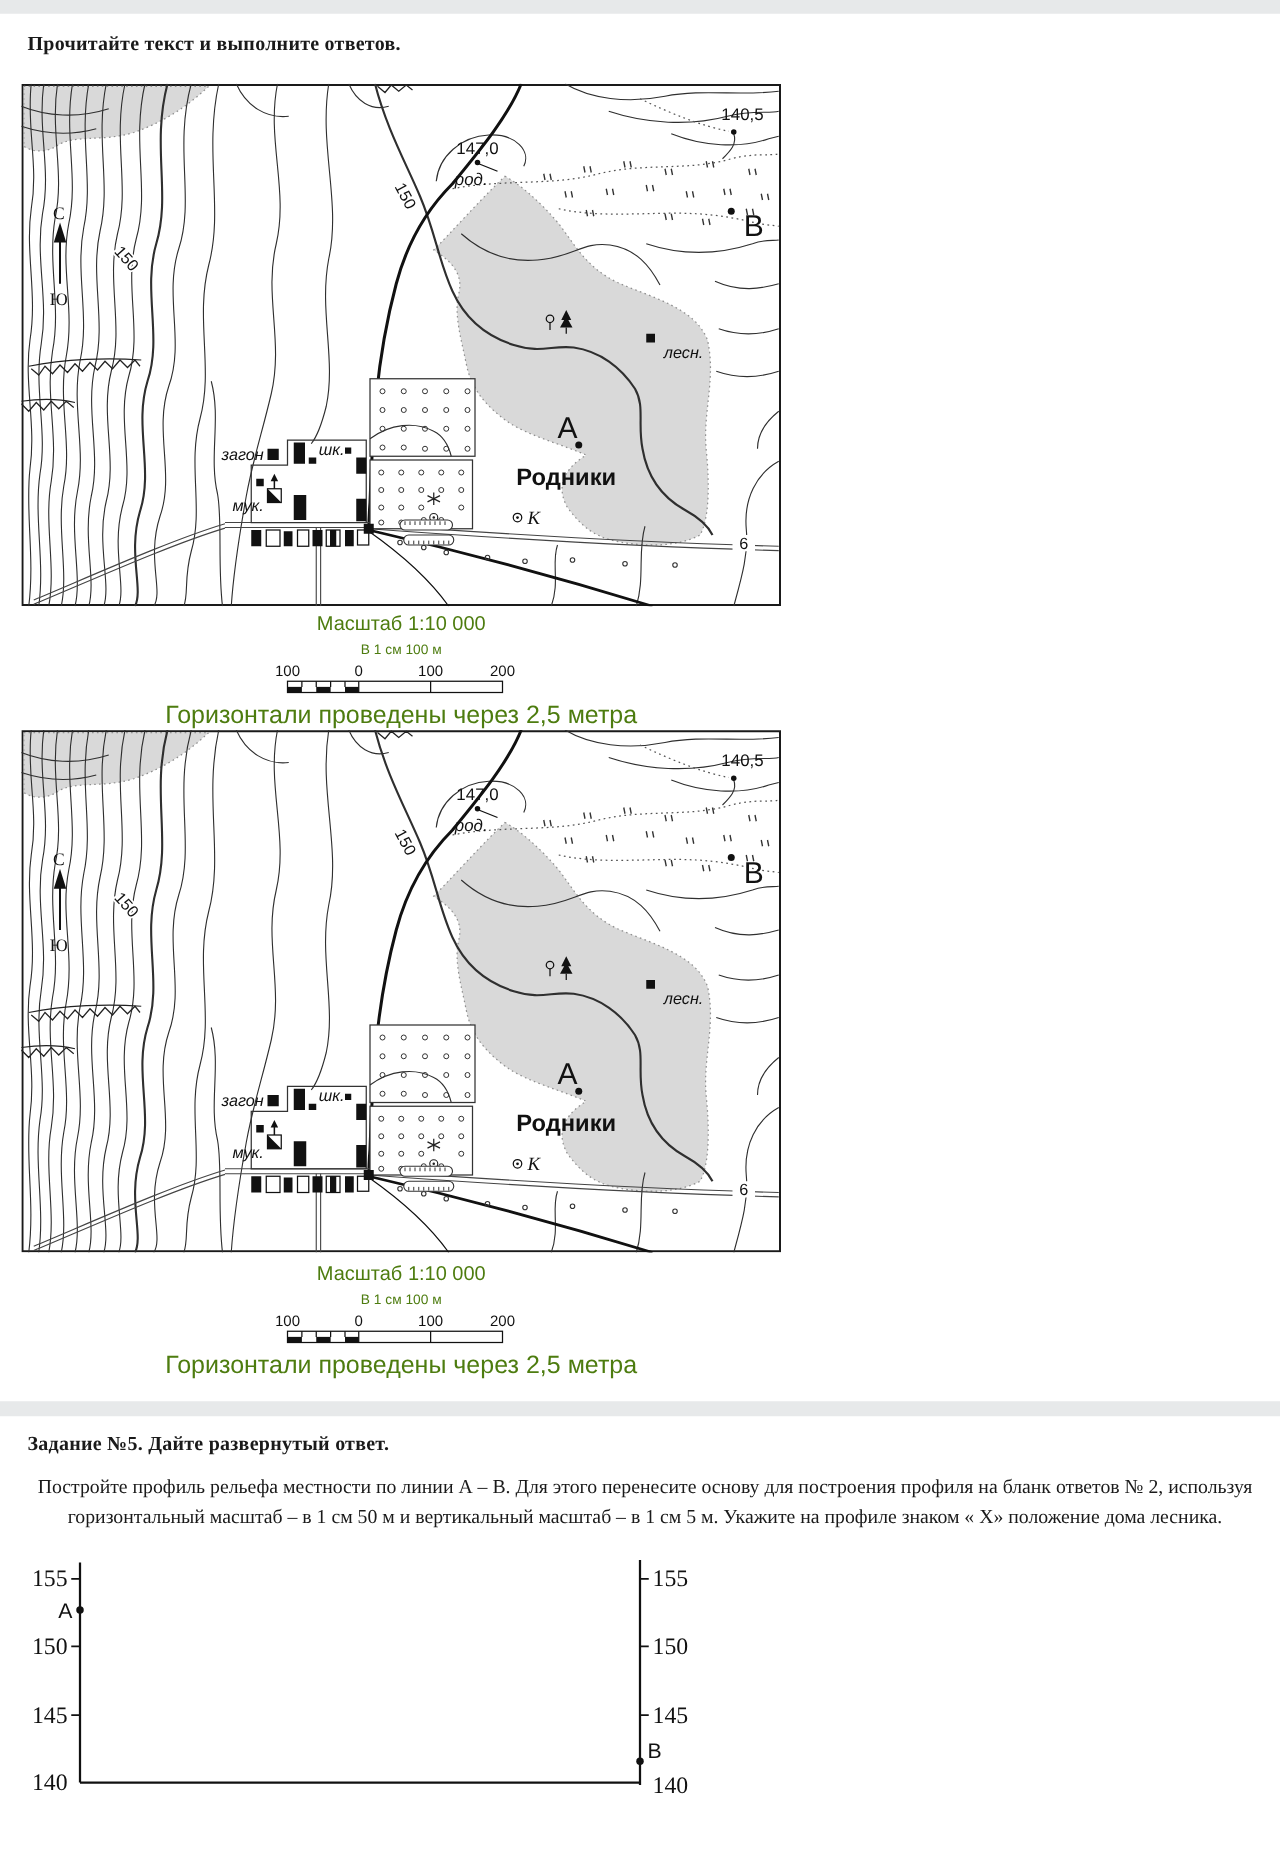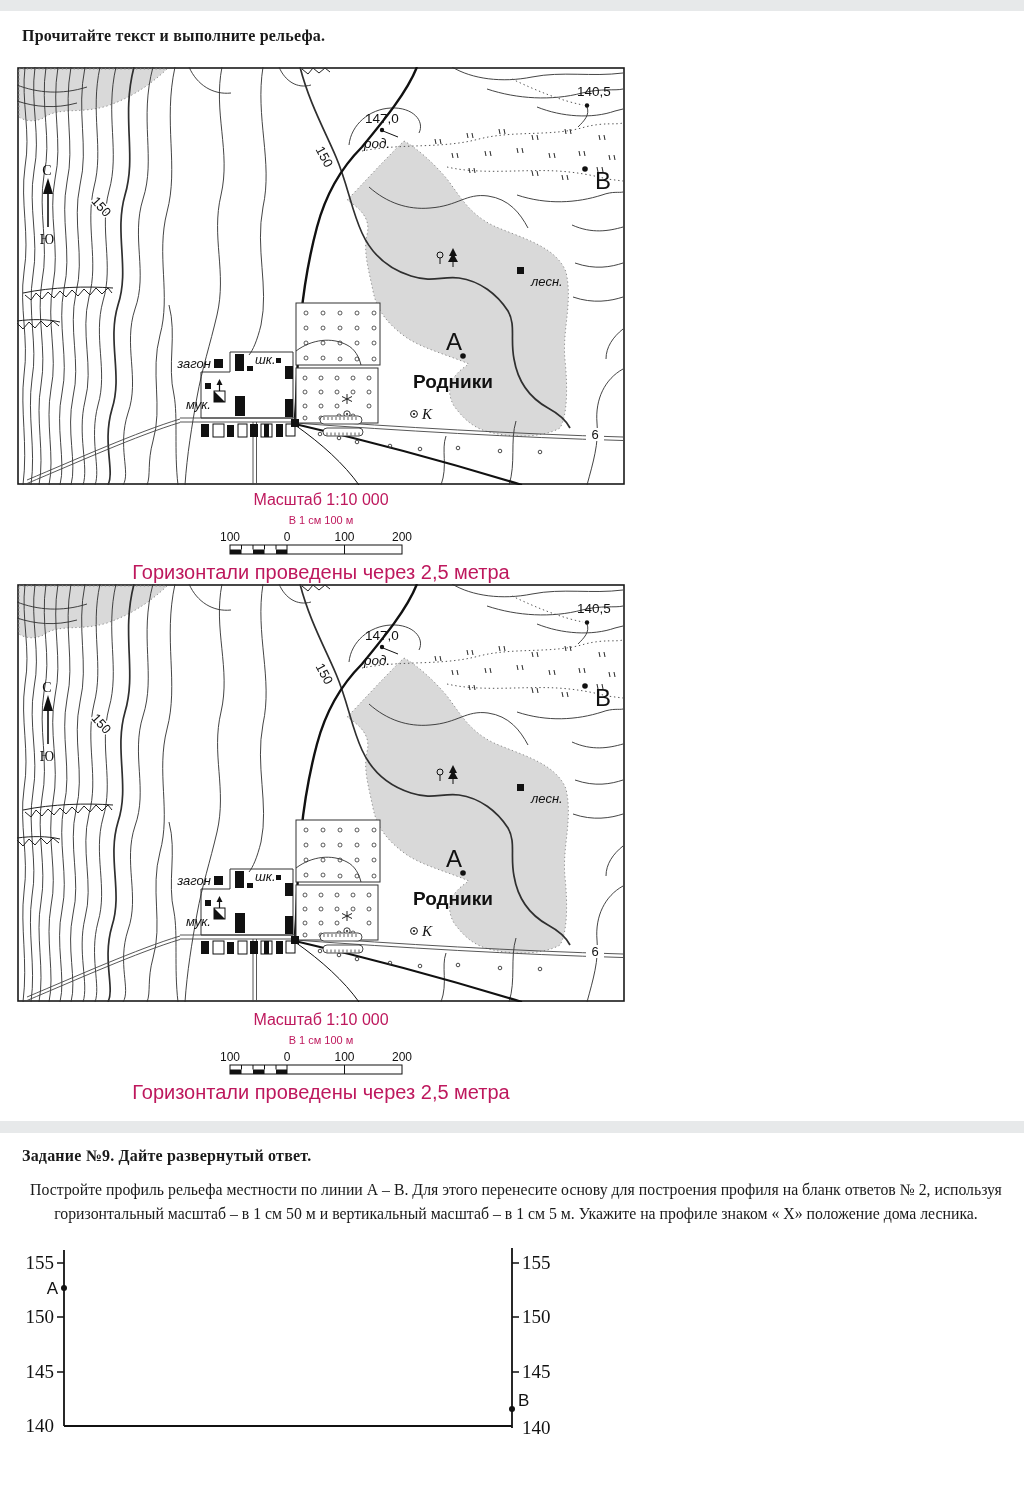--- a/index.html
+++ b/index.html
@@ -3,39 +3,39 @@
 <meta charset="utf-8">
 <style>
   html,body{margin:0;padding:0;background:#ffffff;}
   .page{position:relative;width:1024px;height:1486px;background:#ffffff;overflow:hidden;
         font-family:"Liberation Serif",serif;color:#1a1a1a;}
   .bar{position:absolute;left:0;width:1024px;height:11px;background:#e7e9ea;}
   .h-title{position:absolute;left:22px;font-weight:bold;font-size:16px;letter-spacing:.2px;}
   .map-wrap{position:absolute;left:17px;width:608px;height:418px;}
   .map-wrap svg{display:block;width:608px;height:418px;}
   .scale-block{position:absolute;left:17px;width:608px;text-align:center;
-               font-family:"Liberation Sans",sans-serif;color:#be185d;}
+               font-family:"Liberation Sans",sans-serif;color:#4d7c0f;}
   .scale-l1{font-size:16px;line-height:21px;}
   .scale-l2{font-size:11px;line-height:20px;}
   .scale-note{font-size:20px;line-height:20px;}
   .scalebar{display:block;margin:0 auto;width:200px;height:32px;}
   .task-body{position:absolute;left:22px;width:988px;font-size:15.8px;line-height:24px;text-align:center;}
   .profile{position:absolute;left:0;top:1240px;width:1024px;height:210px;margin-left:10px;}
   svg text{fill:#111;}
   .svg-sans{font-family:"Liberation Sans",sans-serif;}
   .svg-serif{font-family:"Liberation Serif",serif;}
 </style>
 </head>
 <body>
 
 <div class="page">
 
   <div class="bar" style="top:0;"></div>
 
-  <div class="h-title" style="top:27px;">Прочитайте текст и выполните рельефа.</div>
+  <div class="h-title" style="top:27px;">Прочитайте текст и выполните ответов.</div>
 
   <svg width="0" height="0" style="position:absolute" aria-hidden="true">
     <defs>
       <g id="topomap">
         <rect x="1" y="1" width="606" height="416" fill="#ffffff" stroke="#1a1a1a" stroke-width="1.6"></rect>
         <g>
           <path d="M2,2 H150 C130,21 110,32 90,39 C64,47 42,40 28,50 C18,56 8,54 2,50 Z" fill="#d9d9d9" stroke="#909090" stroke-width="1" stroke-dasharray="1.3,2.6"></path>
           <path d="M387,74 C398,80 415,94 430,112 C443,129 452,147 477,159 C504,171 539,179 549,205
                    C556,236 545,263 548,293 C551,323 550,349 543,361 C527,370 500,371 476,366
                    C456,362 446,351 437,339 C429,325 431,310 452,297 C431,288 407,282 390,271
@@ -293,21 +293,21 @@
         <text x="123.5" y="11" text-anchor="middle">100</text>
         <text x="181" y="11" text-anchor="middle">200</text>
       </g>
       <use href="#scalebar-geom"></use>
     </svg>
     <div class="scale-note">Горизонтали проведены через 2,5 метра</div>
   </div>
 
   <div class="bar" style="top:1121px;height:12px;"></div>
 
-  <div class="h-title" style="top:1147px;">Задание №9. Дайте развернутый ответ.</div>
+  <div class="h-title" style="top:1147px;">Задание №5. Дайте развернутый ответ.</div>
 
   <div class="task-body" style="top:1178px;">Постройте профиль рельефа местности по линии А – В. Для этого перенесите основу для построения профиля на бланк ответов № 2, используя горизонтальный масштаб – в 1 см 50 м и вертикальный масштаб – в 1 см 5 м. Укажите на профиле знаком « Х» положение дома лесника.</div>
 
   <div class="profile">
     <svg width="1024" height="210" viewBox="0 0 1024 210">
       <g stroke="#111" fill="none">
         <path d="M54,10 V186" stroke-width="1.8"></path>
         <path d="M502,8 V188" stroke-width="1.8"></path>
         <path d="M54,186 H502" stroke-width="1.8"></path>
         <path d="M47,23 H54 M47,77 H54 M47,132 H54" stroke-width="1.4"></path>

